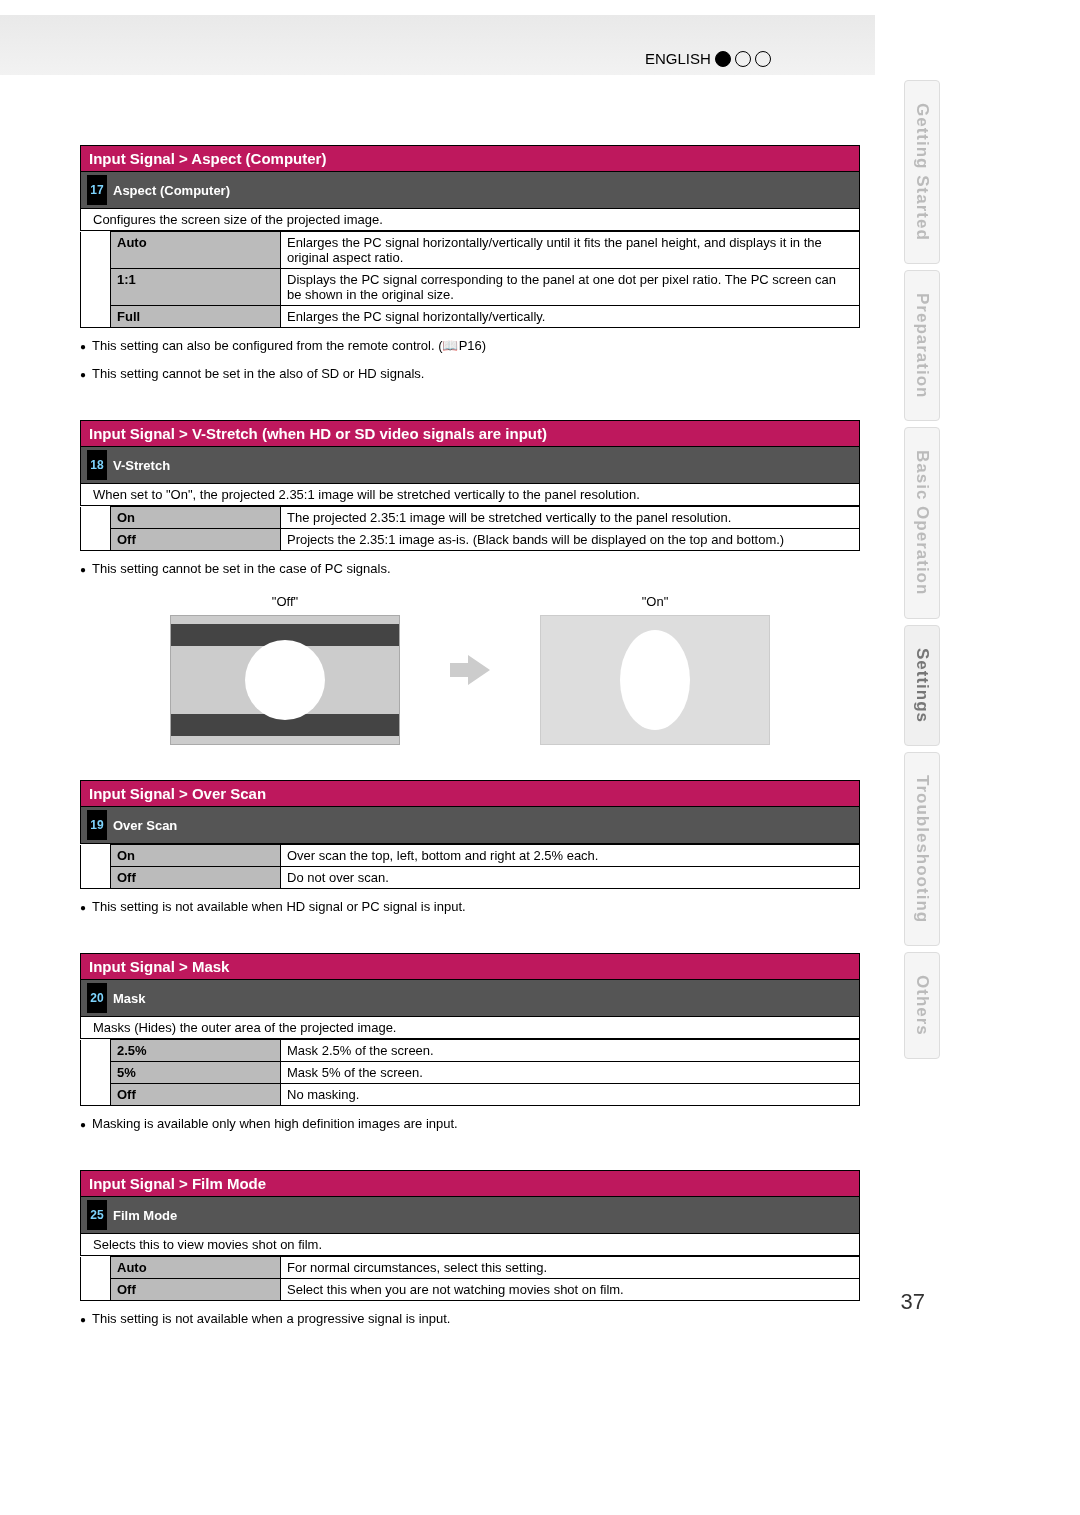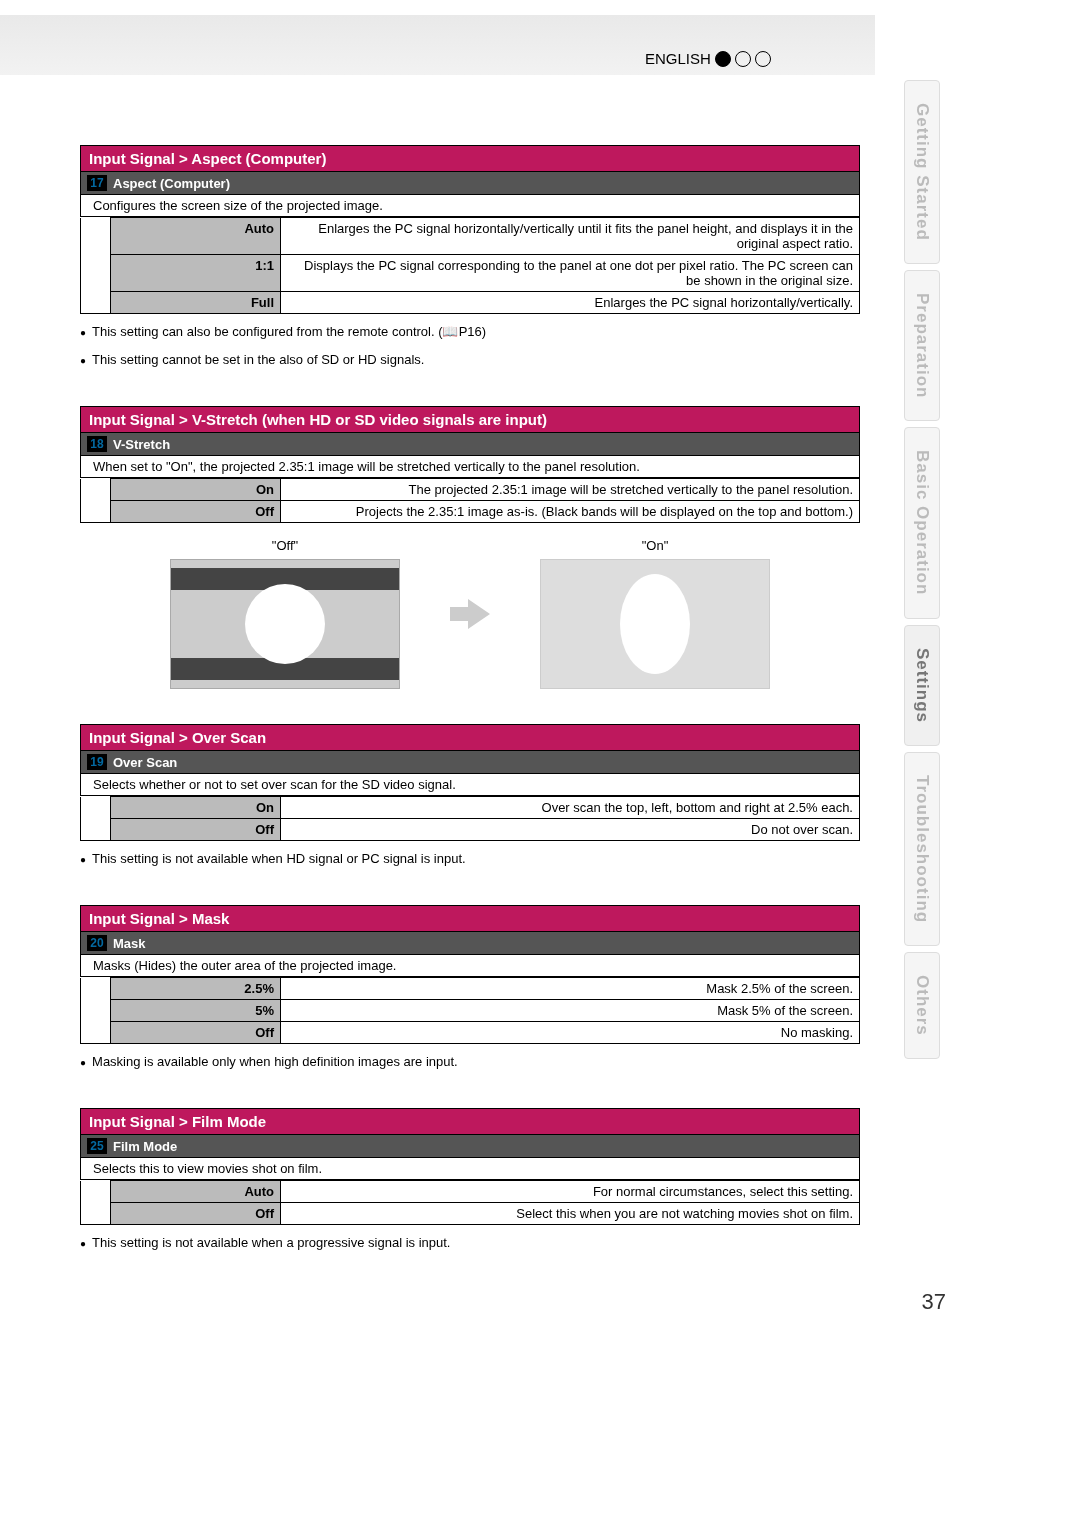--- a/index.html
+++ b/index.html
@@ -60,39 +60,38 @@
     color: #fff;
     font-weight: bold;
     padding: 3px 6px;
     border: 1px solid #000;
     display: flex;
     gap: 6px;
     align-items: center;
   }
   .num-box {
     background: #000;
-    color: #0369a1;
+    color: #7dd3fc;
     font-weight: bold;
     font-size: 12px;
     width: 20px;
-    height: 16px;
+    height: 30px;
     display: inline-flex;
     justify-content: center;
     align-items: center;
   }
   table.opts {
     width: 100%;
     border-collapse: collapse;
   }
   table.opts td {
     border: 1px solid #000;
     padding: 3px 6px;
     vertical-align: top;
     font-size: 13px;
-    text-align: right;
   }
   table.opts td.spacer {
     width: 30px;
     border-top: none;
   }
   table.opts td.optname {
     width: 170px;
     font-weight: bold;
     background: #bbb;
   }
@@ -166,21 +165,21 @@
     font-size: 17px;
     padding: 22px 7px;
     margin-bottom: 6px;
     text-align: center;
     letter-spacing: 1px;
     border-radius: 4px;
   }
   .tab.active { color: #777; background: #f0f0f0; }
   .page-num {
     position: absolute;
-    right: 134px;
+    right: 155px;
     bottom: 200px;
     font-size: 22px;
     color: #333;
   }
   .sectiongap { height: 30px; }
 </style>
 </head>
 <body>
 
 <div class="sheet">
@@ -238,20 +237,23 @@
         <td class="spacer" rowspan="2"></td>
         <td class="optname">On</td>
         <td>The projected 2.35:1 image will be stretched vertically to the panel resolution.</td>
       </tr>
       <tr>
         <td class="optname">Off</td>
         <td>Projects the 2.35:1 image as-is. (Black bands will be displayed on the top and bottom.)</td>
       </tr>
     </tbody>
       </table>
+    <div class="bullet">
+        <span>This setting cannot be set in the case of PC signals.</span>
+      </div>
 
     <div class="vstretch-figs">
       <div class="fig-col">
         <div class="fig-label">"Off"</div>
         <div class="screen-off">
           <div class="black-band top"></div>
           <div class="black-band bot"></div>
           <div class="circ"></div>
         </div>
       </div>
@@ -266,21 +268,20 @@
           <div class="circ"></div>
         </div>
       </div>
     </div>
 
     <div class="section-bar">Input Signal &gt; Over Scan</div>
     <div class="sub-bar">
       <span class="num-box">19</span>
       <span>Over Scan</span>
     </div>
-    <div class="desc-full">Selects whether or not to set over scan for the SD video signal.</div>
     <table class="opts">
       <tbody>
           <tr>
         <td class="spacer" rowspan="2"></td>
         <td class="optname">On</td>
         <td>Over scan the top, left, bottom and right at 2.5% each.</td>
       </tr>
       <tr>
         <td class="optname">Off</td>
         <td>Do not over scan.</td>

